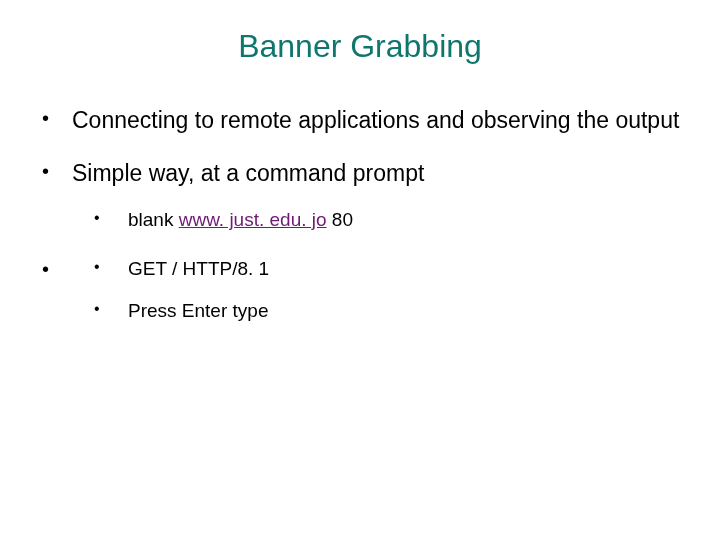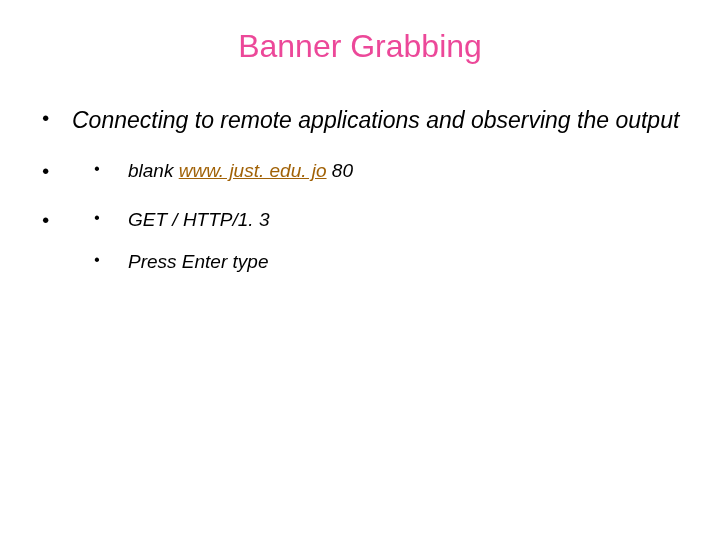--- a/index.html
+++ b/index.html
@@ -13,35 +13,34 @@
     }
     .slide {
       width: 100%;
       height: 100%;
       padding: 20px 30px;
     }
     .title {
       text-align: center;
       font-size: 32px;
       font-weight: normal;
-      color: #ec4899;
+      color: #0f766e;
       margin-top: 8px;
       margin-bottom: 40px;
     }
     ul.l1 {
       list-style: none;
       padding-left: 0;
     }
     ul.l1 > li {
       font-size: 23px;
       line-height: 1.35;
       margin-bottom: 22px;
       padding-left: 42px;
       position: relative;
-      font-style: italic;
     }
     ul.l1 > li::before {
       content: "•";
       position: absolute;
       left: 12px;
       top: 0;
       font-size: 20px;
     }
     ul.l2 {
       list-style: none;
@@ -57,46 +56,47 @@
     }
     ul.l2 > li::before {
       content: "•";
       position: absolute;
       left: 22px;
       top: 0;
       font-size: 16px;
     }
     .link {
       text-decoration: underline;
-      color: #a16207;
+      color: #701a75;
     }
   </style>
 </head>
 <body>
 
 <div class="slide">
   <h1 class="title">Banner Grabbing</h1>
 
   <ul class="l1">
     <li>
       <span>Connecting to remote applications and observing the output</span>
     </li>
 
     <li>
+      <span>Simple way, at a command prompt</span>
       <ul class="l2">
         <li>
           <span>blank </span><span class="link">www. just. edu. jo</span><span> 80</span>
         </li>
       </ul>
     </li>
 
     <li>
       <ul class="l2">
         <li>
-          <span>GET / HTTP/1. 3</span>
+          <span>GET / HTTP/8. 1</span>
         </li>
         <li>
           <span>Press Enter type</span>
         </li>
       </ul>
     </li>
   </ul>
 </div>
 
 </body></html>

